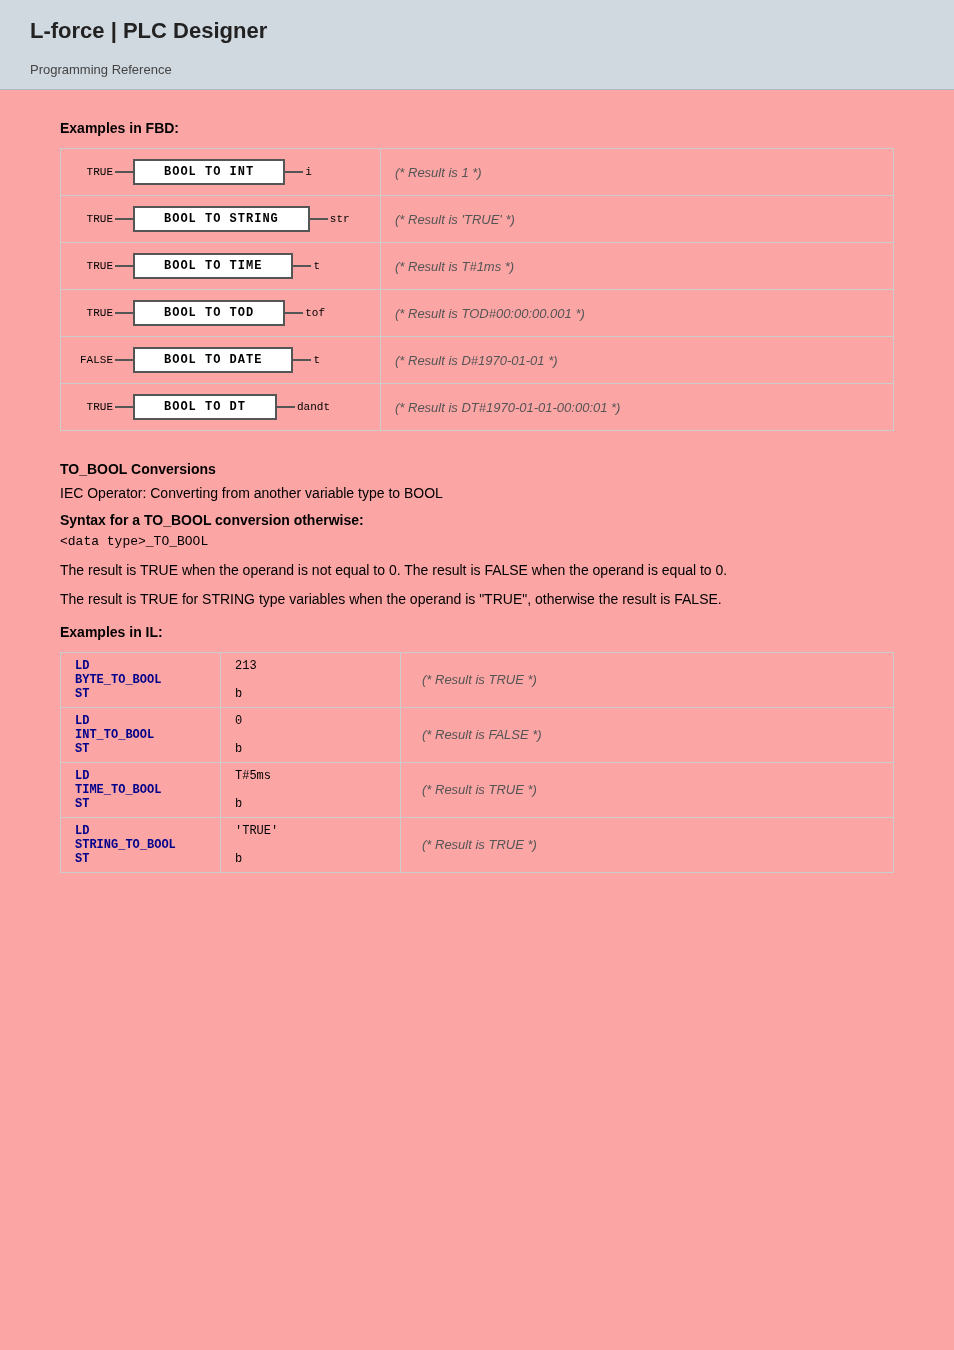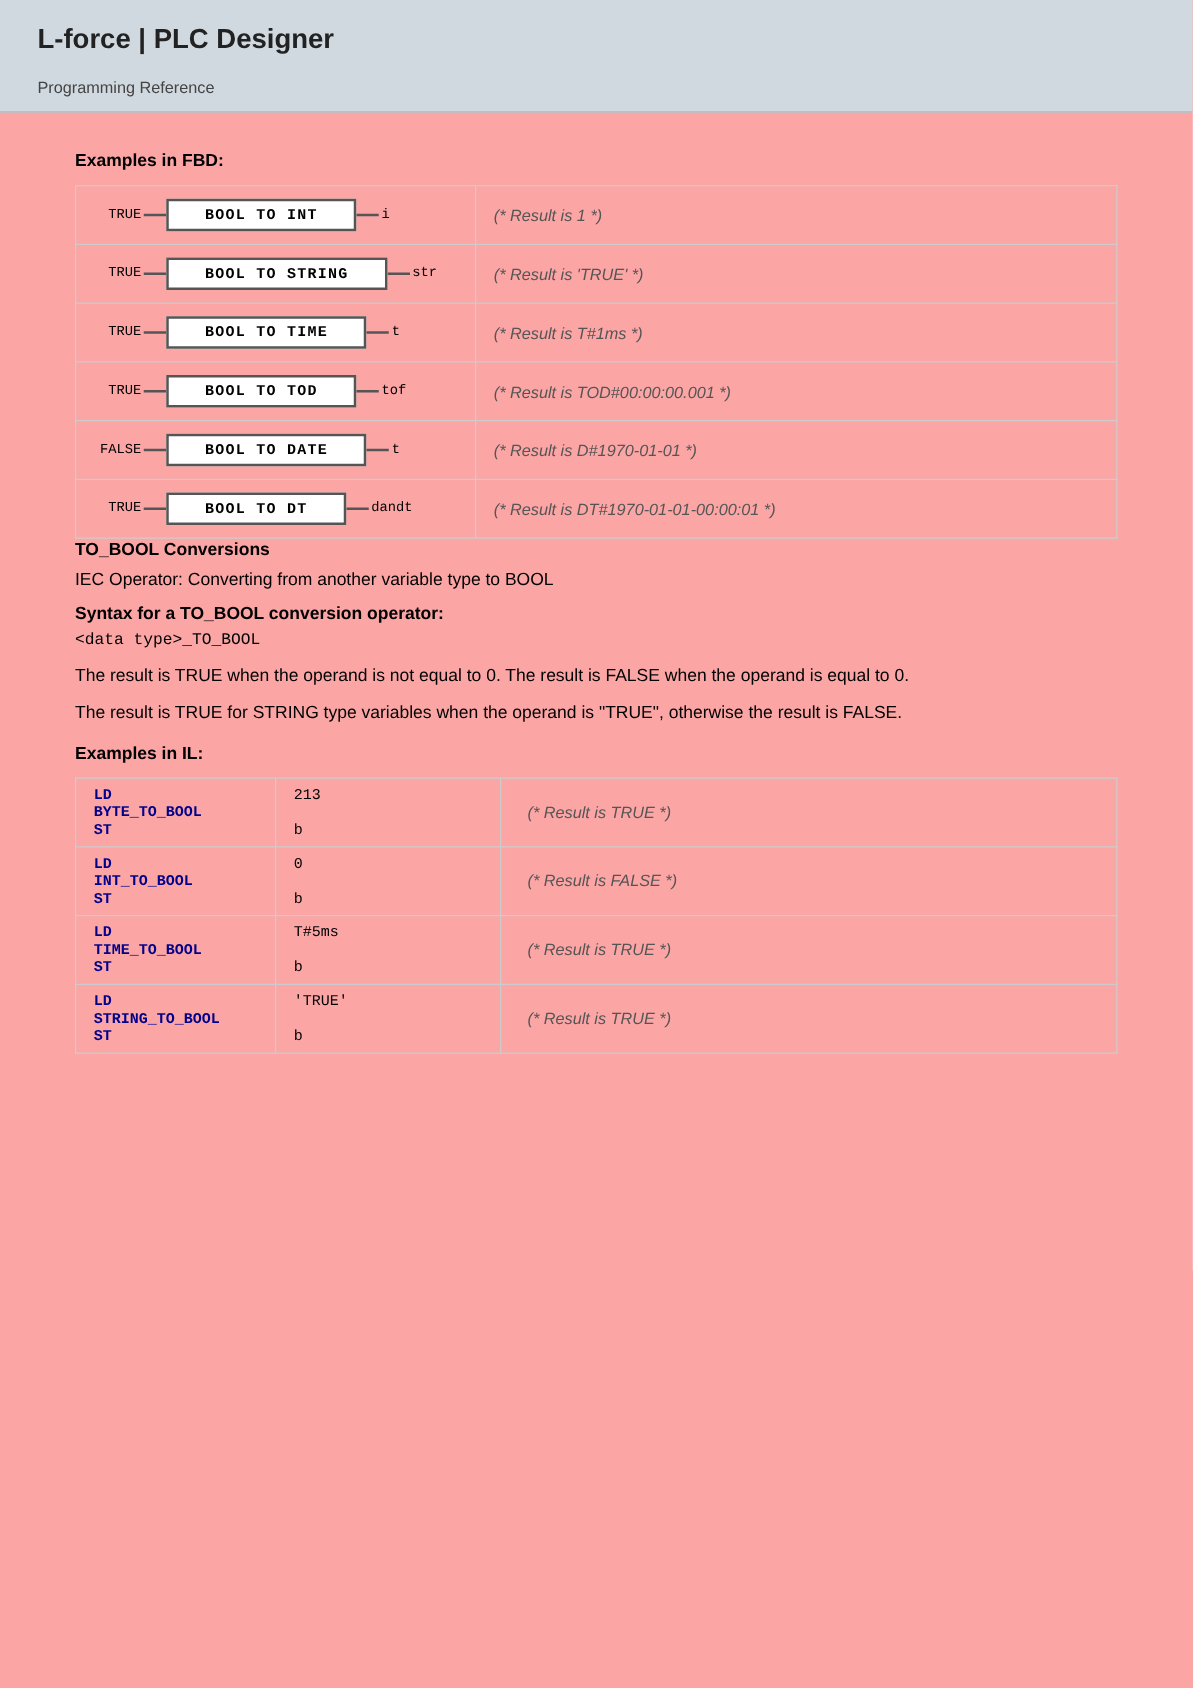--- a/index.html
+++ b/index.html
@@ -39,20 +39,21 @@
     }
     .section-title {
       font-weight: bold;
       font-size: 14px;
       margin-bottom: 12px;
     }
     
     .fbd-table {
       width: 100%;
       border-collapse: collapse;
+      margin-bottom: 30px;
     }
     .fbd-table td {
       border: 1px solid #ccc;
       padding: 10px 14px;
       vertical-align: middle;
     }
     .fbd-table td:first-child {
       width: 320px;
     }
     .fbd-table td:last-child {
@@ -267,21 +268,21 @@
     </div>
   </td>
             <td>(* Result is DT#1970-01-01-00:00:01 *)</td>
           </tr>
         </tbody>
     </table>
 
     <div class="subsection">
       <div class="bold-heading">TO_BOOL Conversions</div>
       <div class="body-text">IEC Operator: Converting from another variable type to BOOL</div>
-      <div class="body-text-bold">Syntax for a TO_BOOL conversion operator:</div>
+      <div class="body-text-bold">Syntax for a TO_BOOL conversion otherwise:</div>
       <div class="body-text code-inline">&lt;data type&gt;_TO_BOOL</div>
       <div class="body-text">The result is TRUE when the operand is not equal to 0. The result is FALSE when the operand is equal to 0.</div>
       <div class="body-text">The result is TRUE for STRING type variables when the operand is "TRUE", otherwise the result is FALSE.</div>
     </div>
 
     <div class="section-title">Examples in IL:</div>
     <table class="il-table">
       <tbody id="il-tbody">
           <tr>
             <td>

